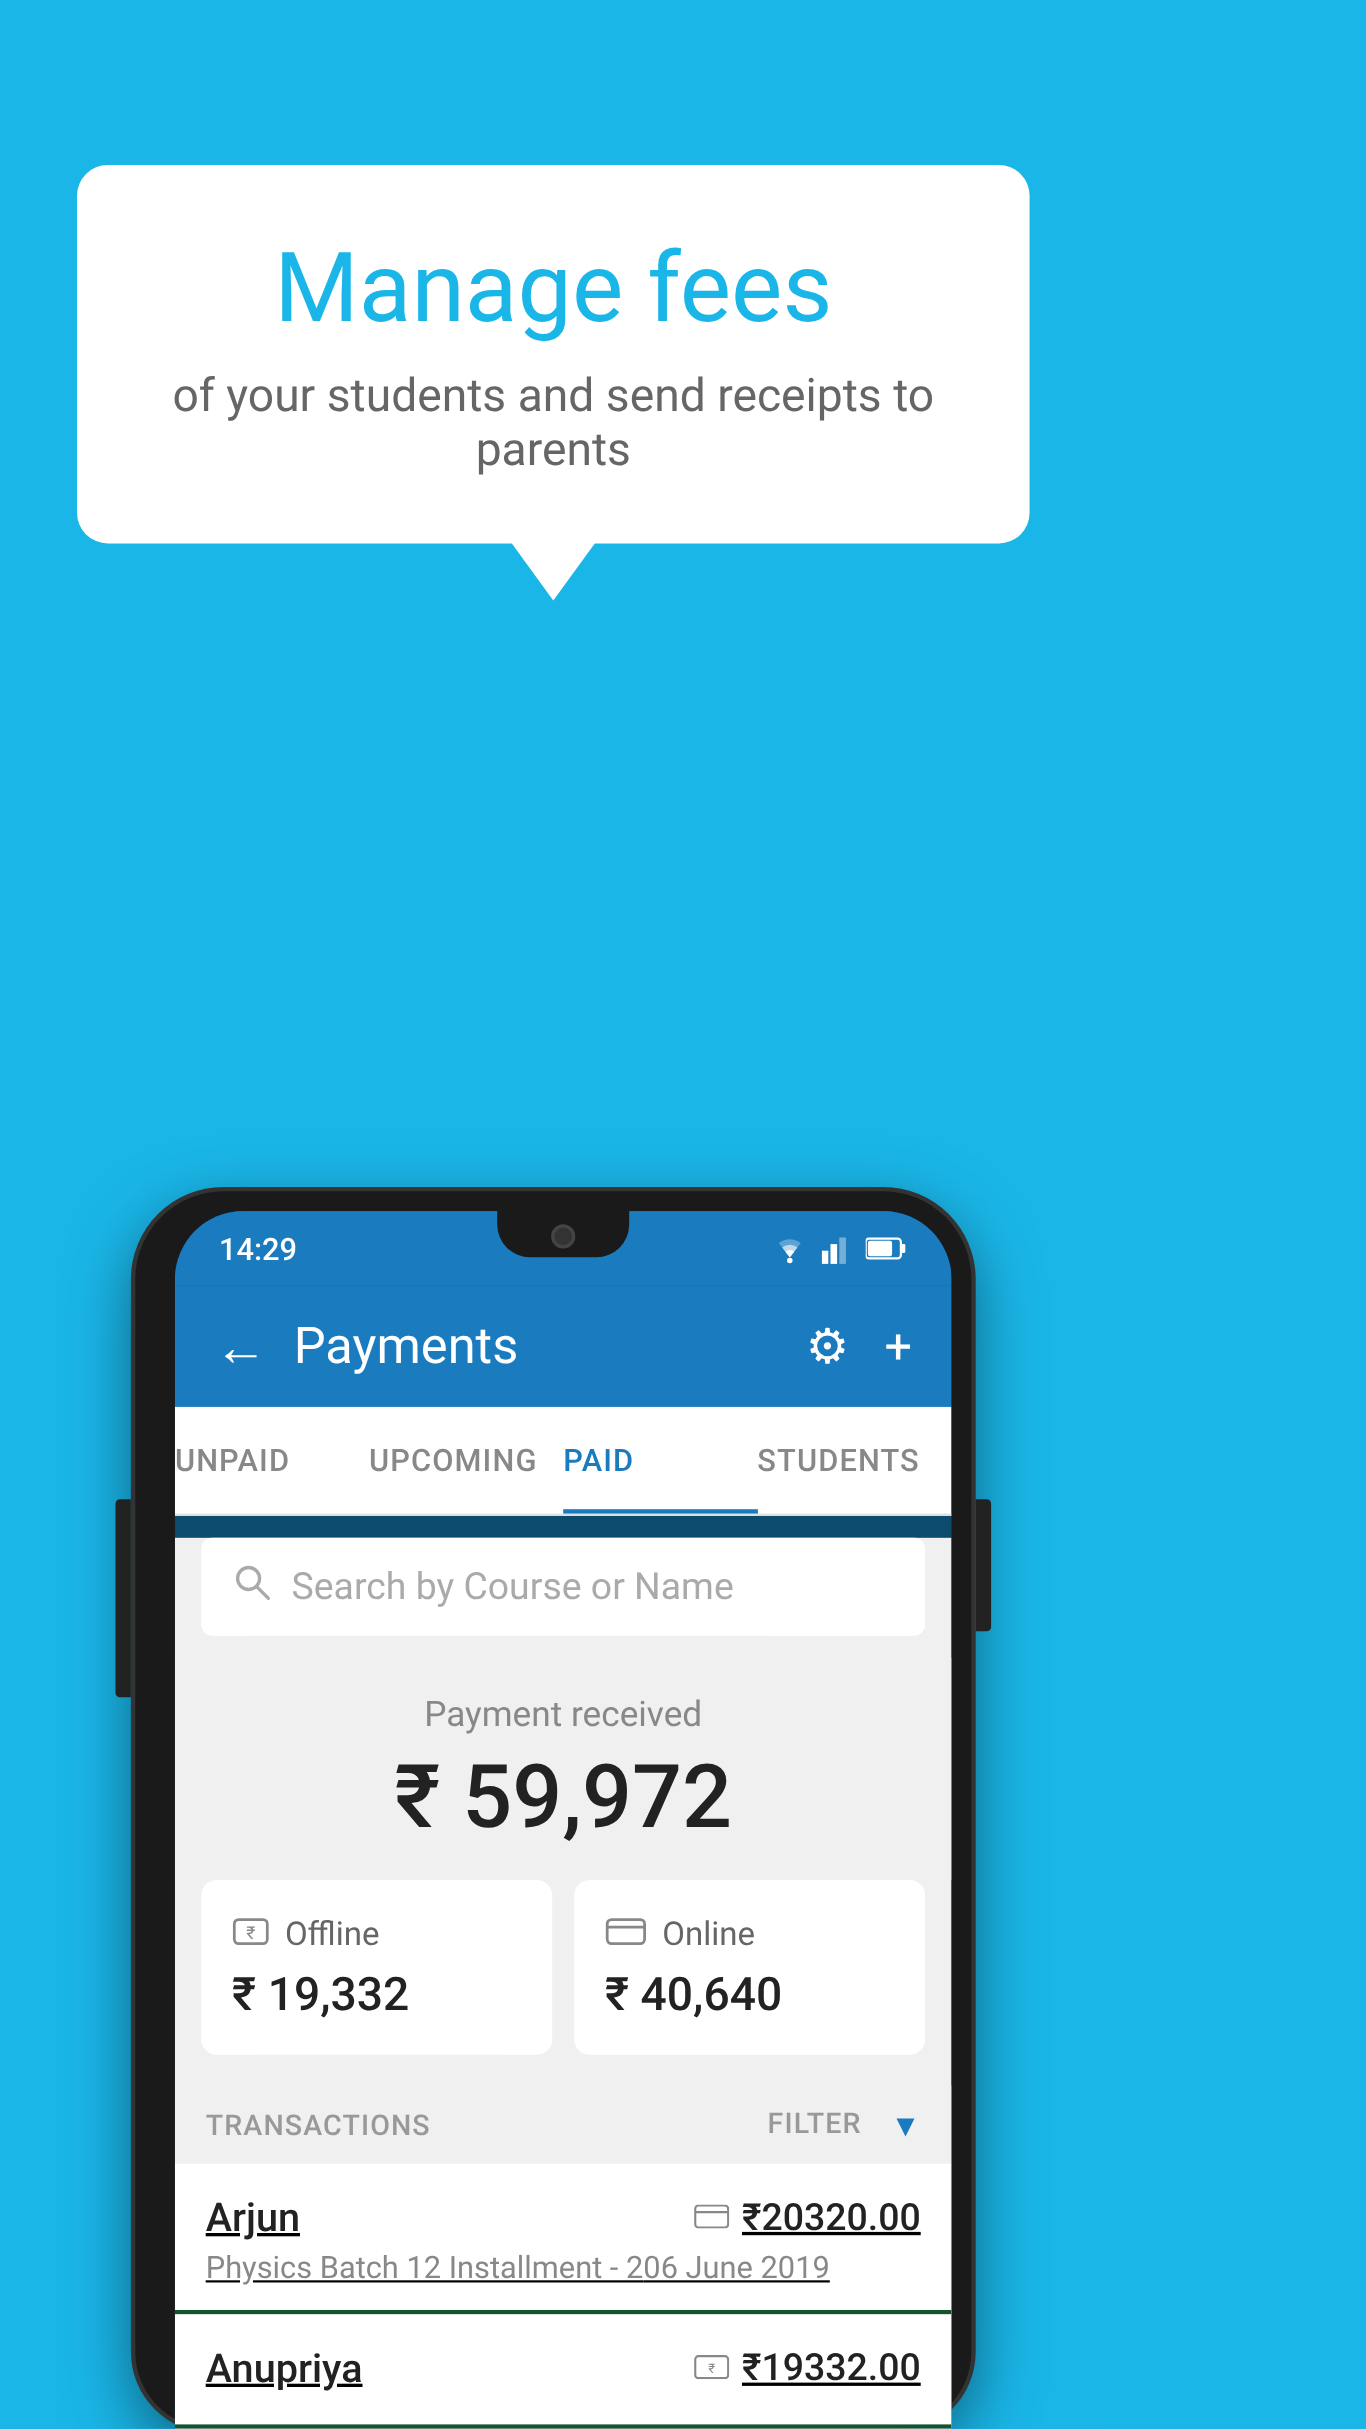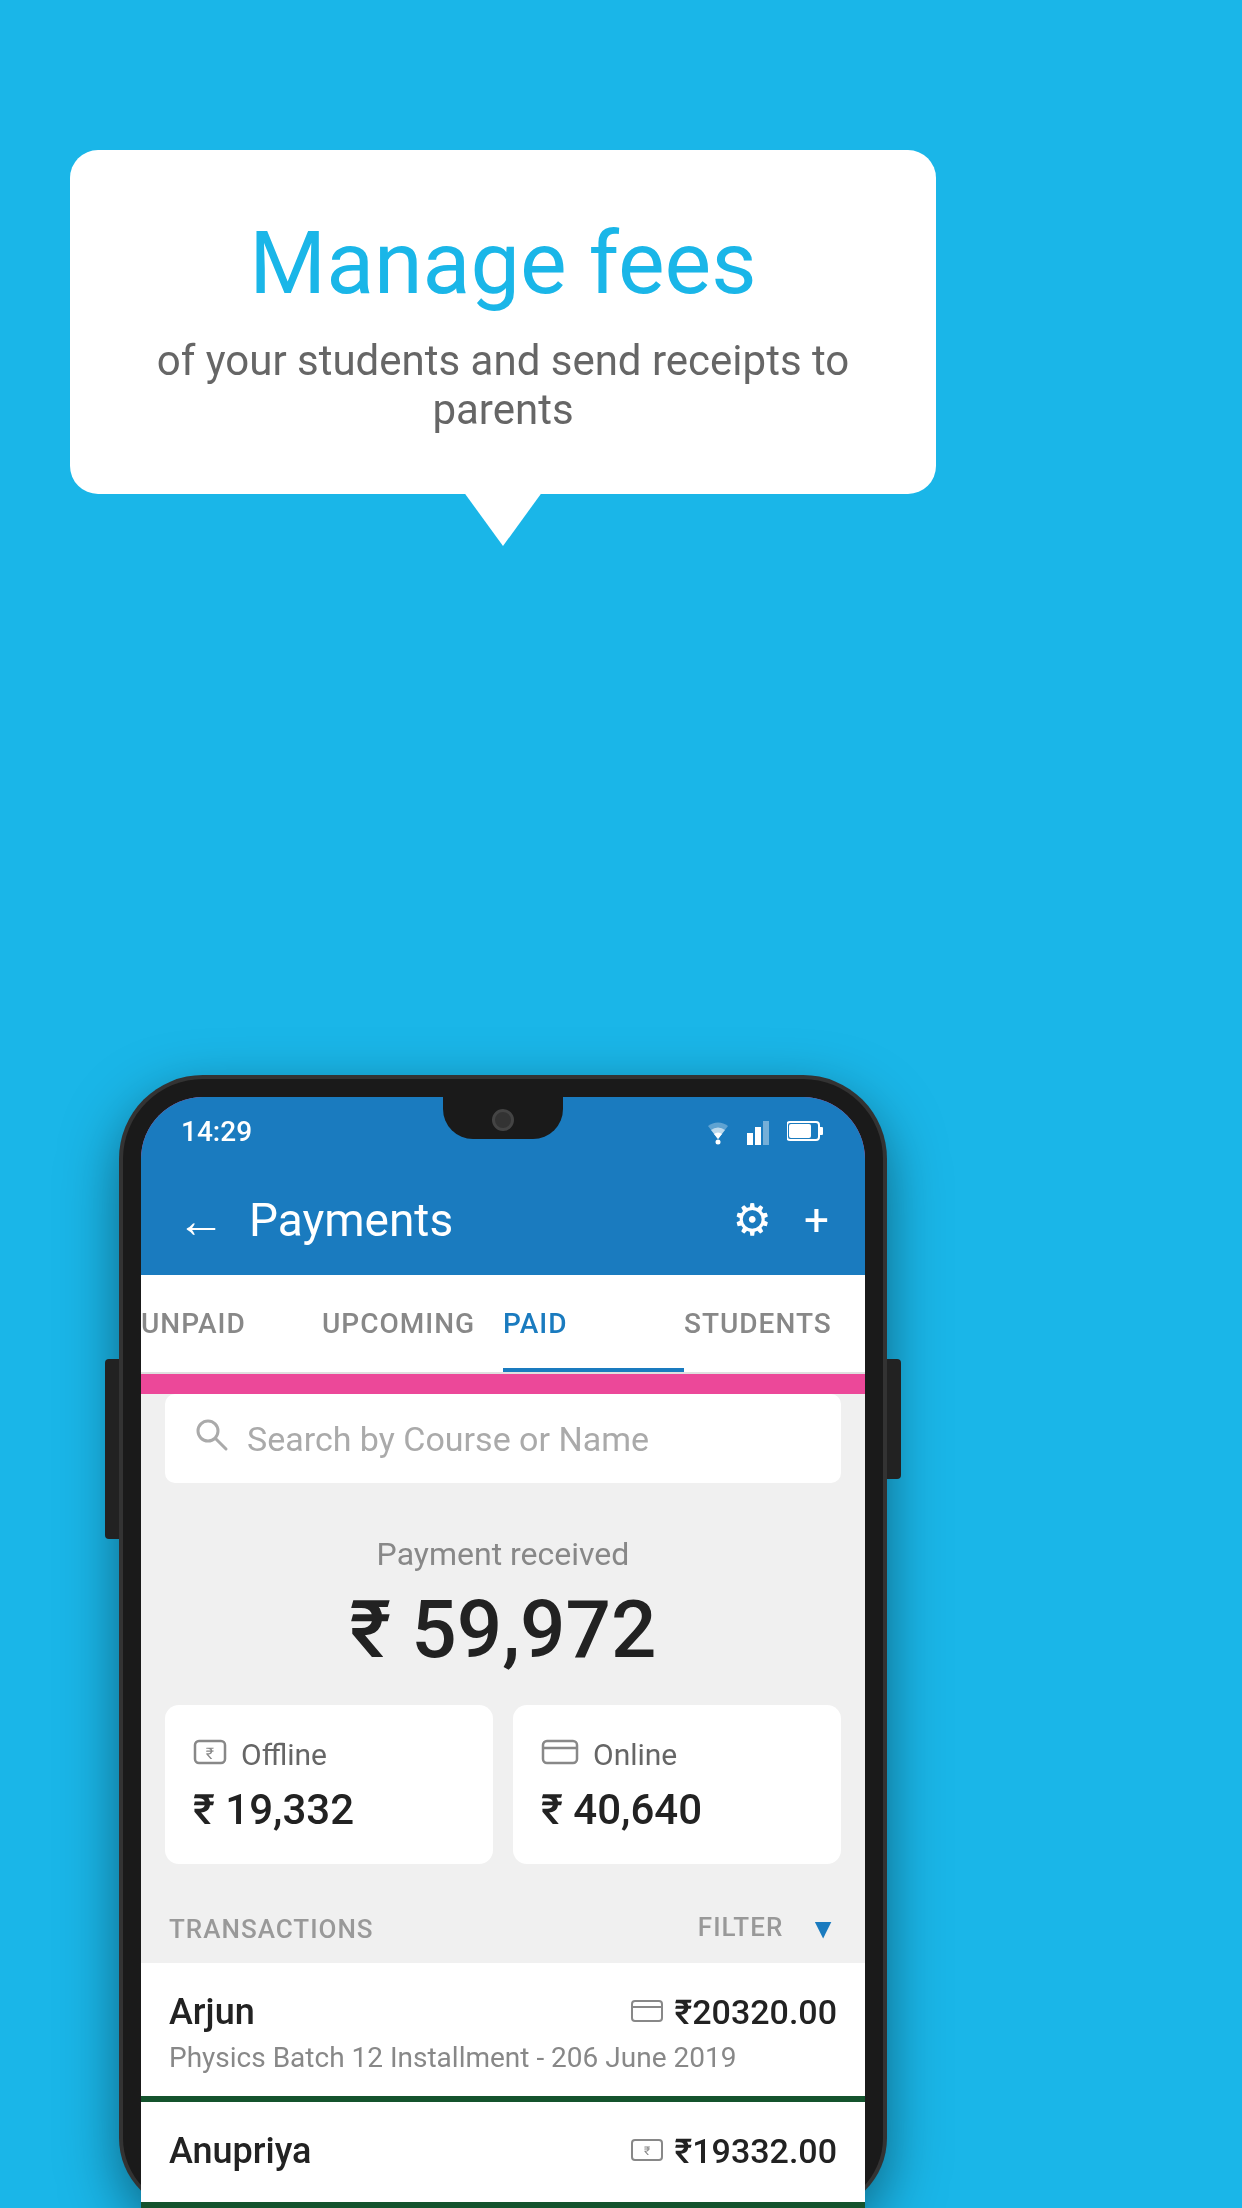--- a/index.html
+++ b/index.html
@@ -87,24 +87,25 @@
       position: absolute;
       right: -18px;
       top: 280px;
       width: 14px;
       height: 120px;
       background: #222;
       border-radius: 0 4px 4px 0;
     }
 
     .phone-screen {
-      background: #ec4899;
+      background: #0c4a6e;
       border-radius: 62px 62px 0 0;
       overflow: hidden;
       position: relative;
+      margin-left: 18px;
     }
 
     
     .status-bar {
       background: #1a7bbf;
       height: 68px;
       display: flex;
       align-items: center;
       padding: 0 40px;
       position: relative;
@@ -305,21 +306,22 @@
     }
     .filter-icon {
       color: #1a7bbf;
       font-size: 28px;
     }
 
     
     .transaction-row {
       background: white;
       padding: 28px 28px 22px;
-      border-bottom: 6px solid #14532d;
+      border-bottom: 4px solid #14532d;
+      text-decoration: underline;
     }
     .transaction-top {
       display: flex;
       justify-content: space-between;
       align-items: center;
       margin-bottom: 8px;
     }
     .transaction-name {
       font-size: 36px;
       font-weight: 500;

